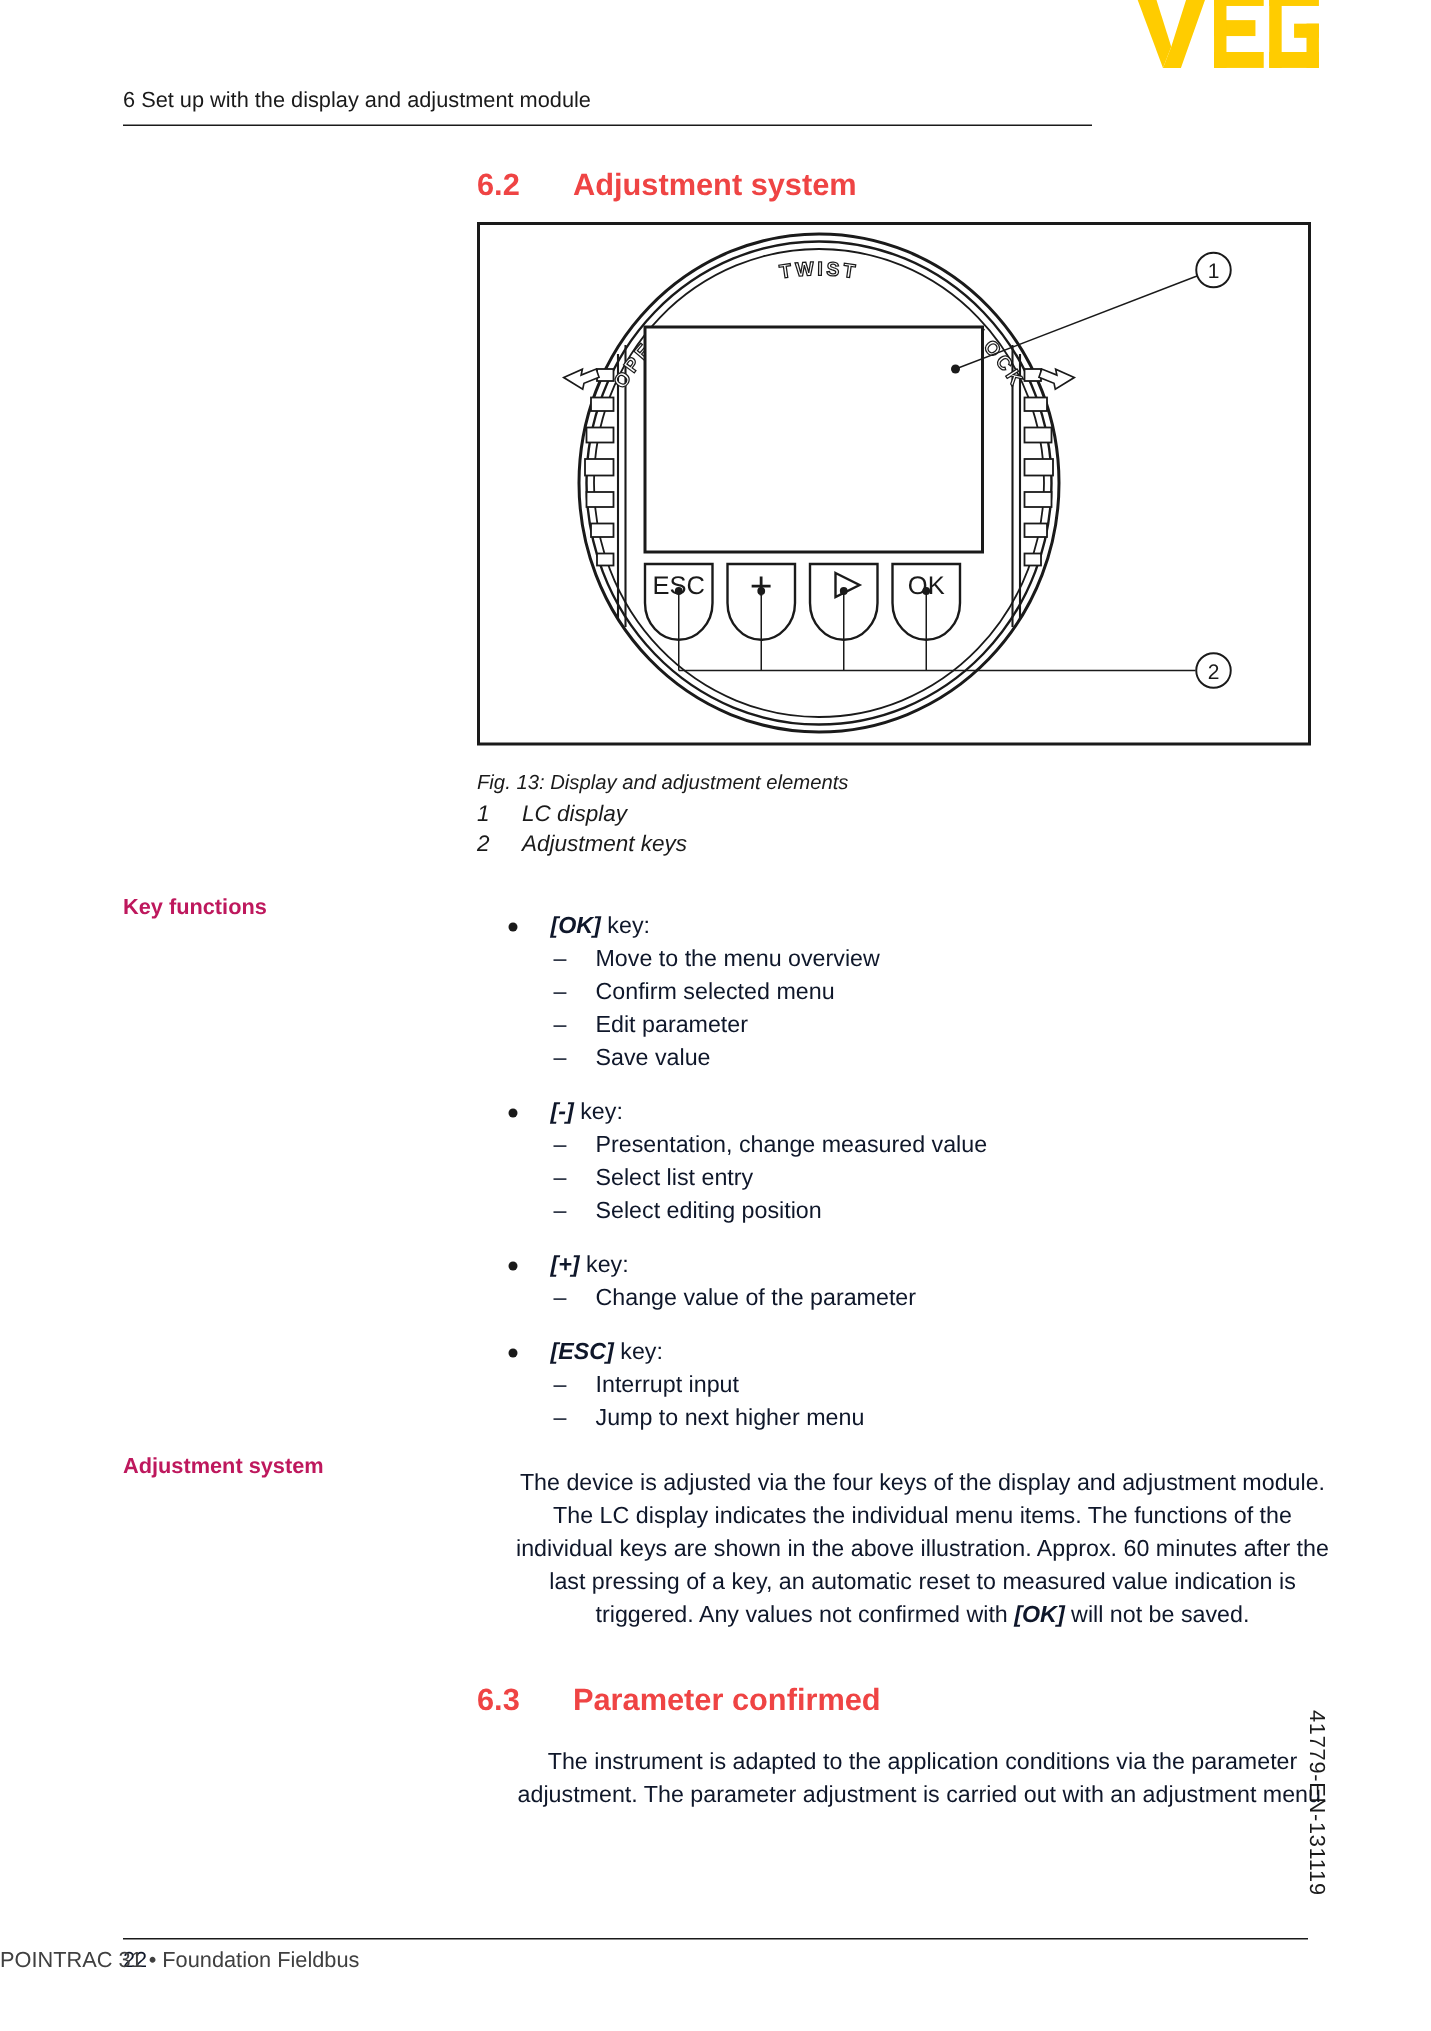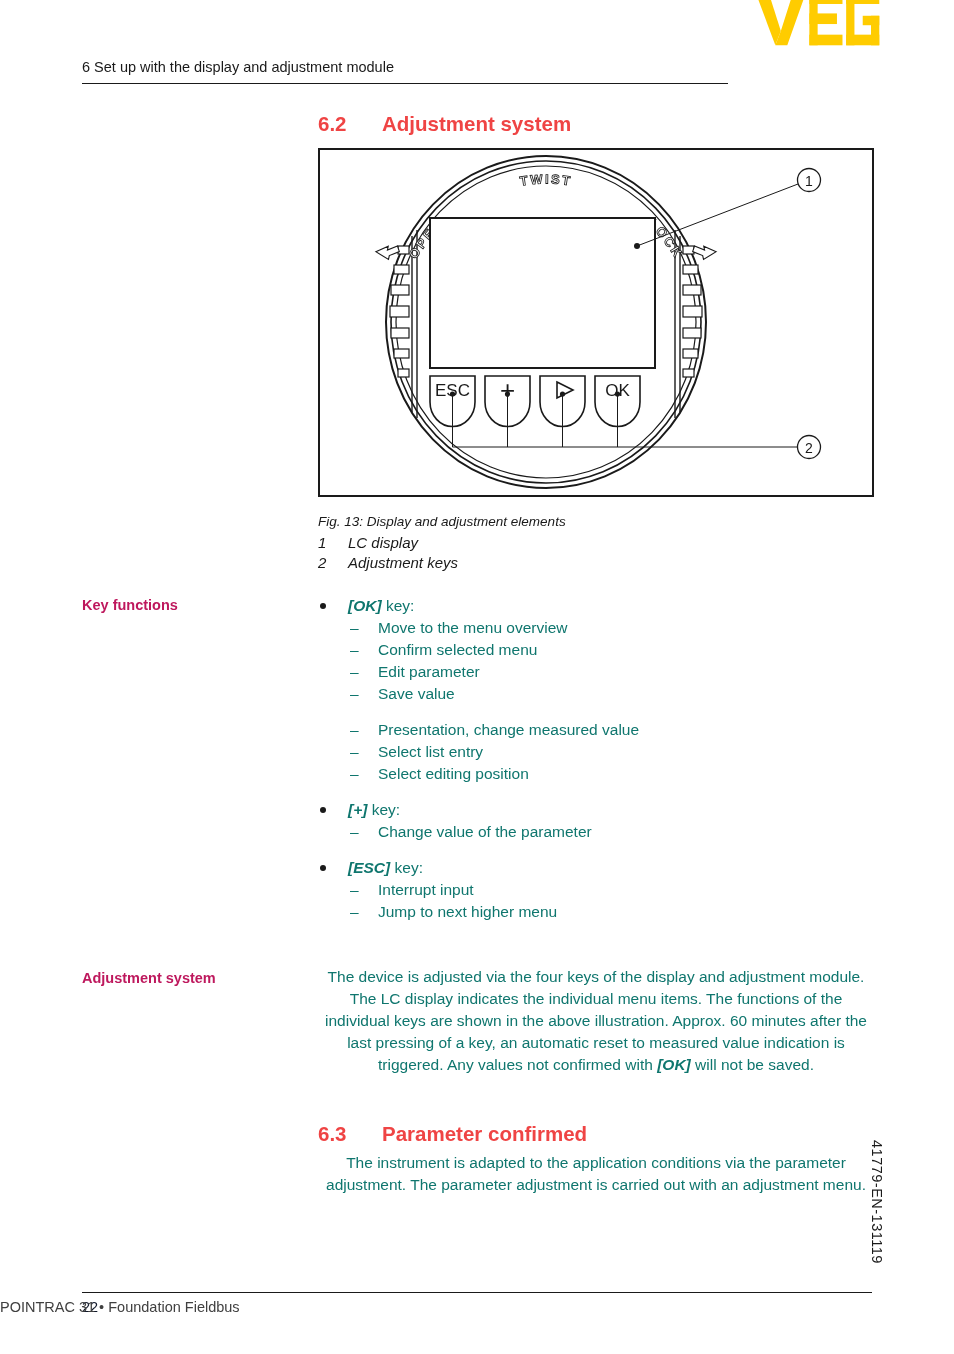--- a/index.html
+++ b/index.html
@@ -117,25 +117,26 @@
     font-weight: bold;
     line-height: 21px;
     color: #be185d;
   }
   #margin-key-functions { top: 595px; }
   #margin-adjustment-system { top: 968px; }
 
   
   .body-col {
     position: absolute;
-    left: 318px;
+    left: 337px;
     width: 556px;
     font-size: 15.5px;
     line-height: 22px;
-    color: #0f766e;
+    color: #0f172a;
+    margin-top: 12px;
   }
 
   
   #key-functions-list { top: 595px; }
   .kf-group { margin-bottom: 14px; }
   .kf-group:last-child { margin-bottom: 0; }
   .kf-head {
     position: relative;
     padding-left: 30px;
     font-size: 15.5px;
@@ -370,20 +371,23 @@
     <div class="kf-head">
       <span class="dot"></span><span class="keyname">[OK]</span><span> key:</span>
     </div>
     <div class="kf-sub"><span class="dash">–</span><span>Move to the menu overview</span></div>
     <div class="kf-sub"><span class="dash">–</span><span>Confirm selected menu</span></div>
     <div class="kf-sub"><span class="dash">–</span><span>Edit parameter</span></div>
     <div class="kf-sub"><span class="dash">–</span><span>Save value</span></div>
   </div>
 
   <div class="kf-group">
+    <div class="kf-head">
+      <span class="dot"></span><span class="keyname">[-]</span><span> key:</span>
+    </div>
     <div class="kf-sub"><span class="dash">–</span><span>Presentation, change measured value</span></div>
     <div class="kf-sub"><span class="dash">–</span><span>Select list entry</span></div>
     <div class="kf-sub"><span class="dash">–</span><span>Select editing position</span></div>
   </div>
 
   <div class="kf-group">
     <div class="kf-head">
       <span class="dot"></span><span class="keyname">[+]</span><span> key:</span>
     </div>
     <div class="kf-sub"><span class="dash">–</span><span>Change value of the parameter</span></div>

